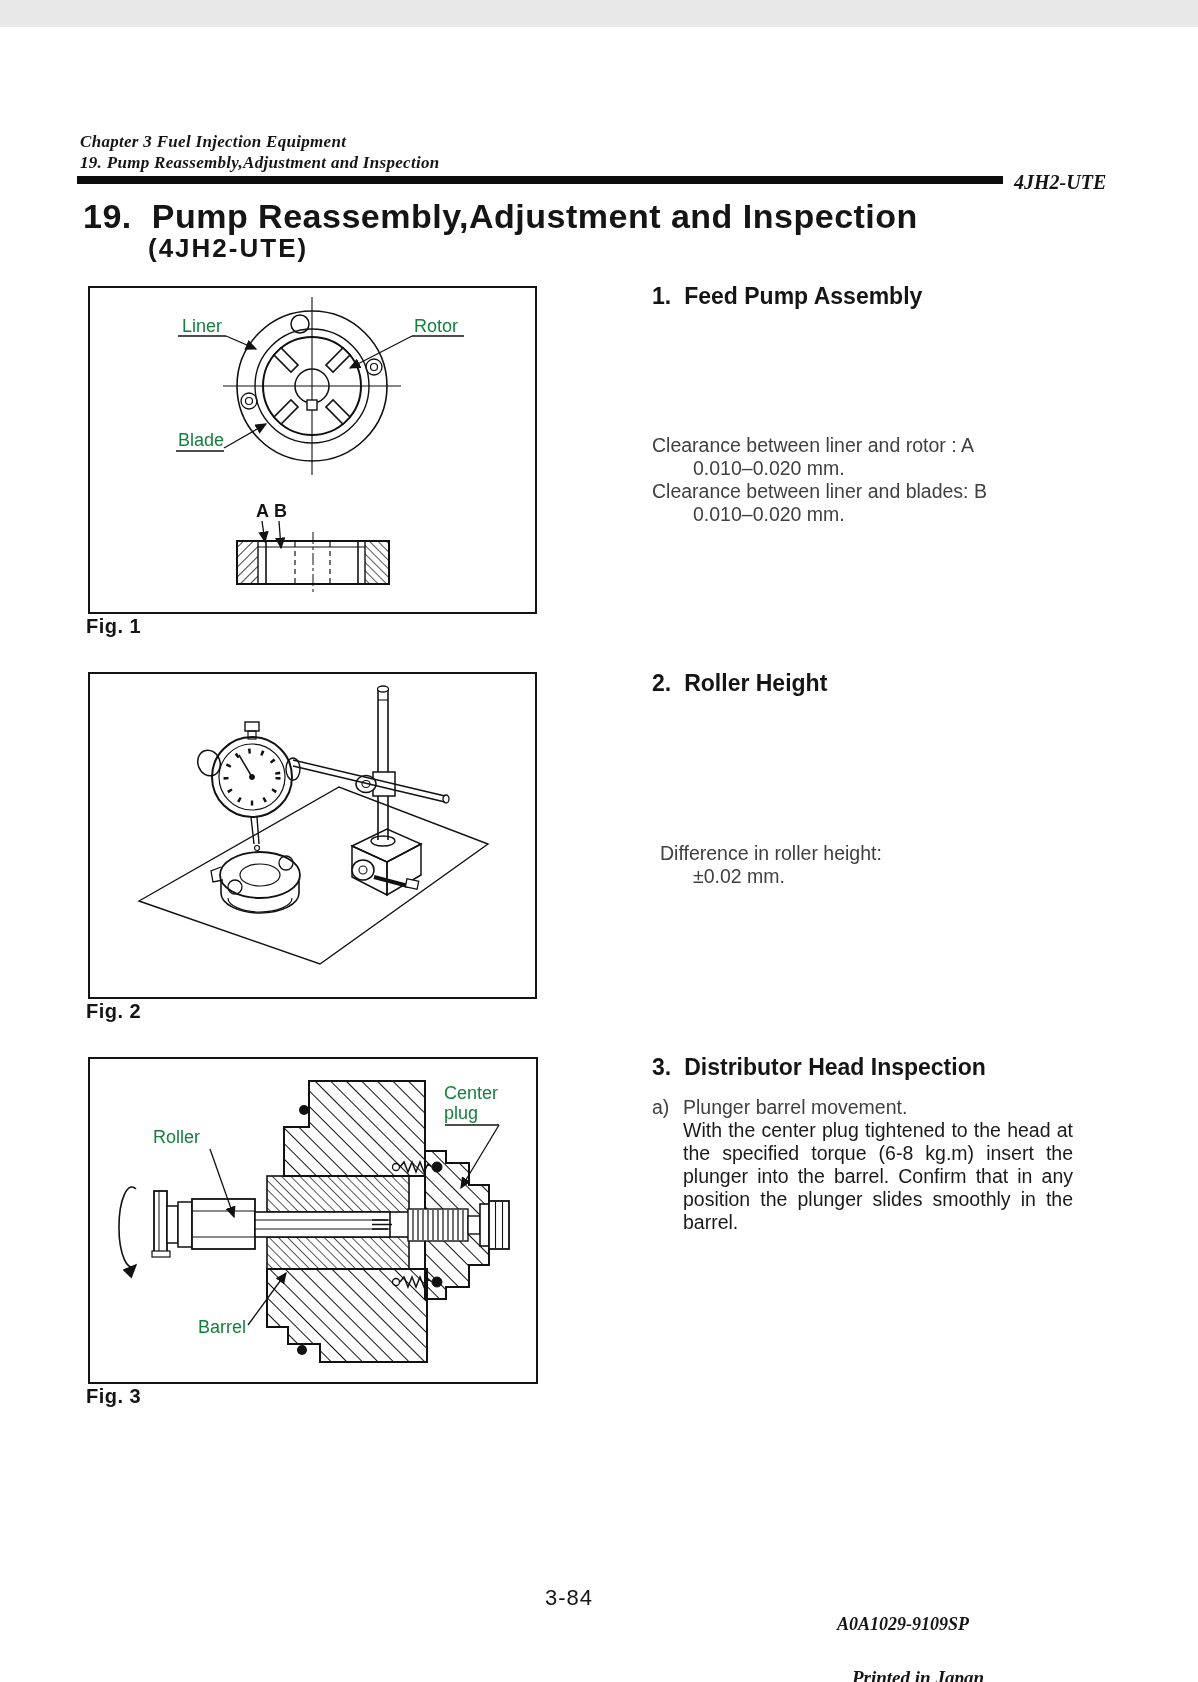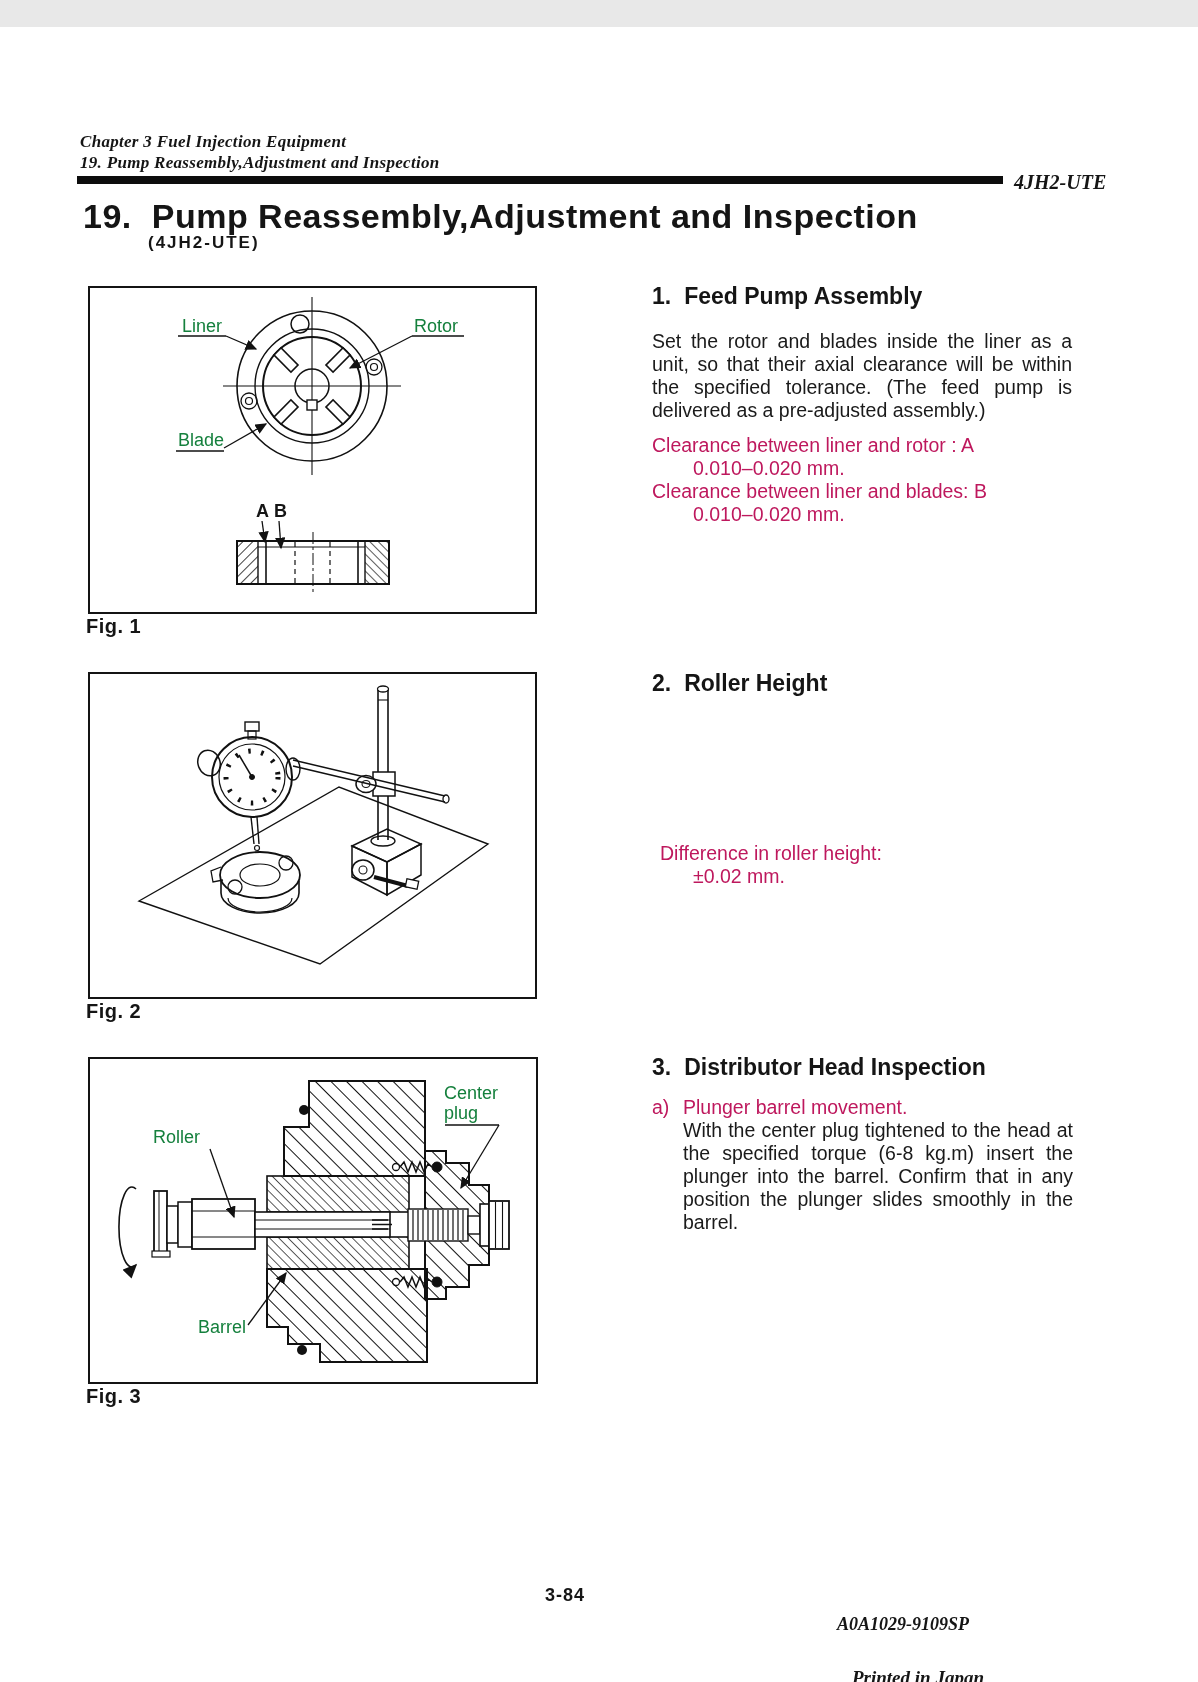--- a/index.html
+++ b/index.html
@@ -3,30 +3,30 @@
 <meta charset="utf-8">
 <style>
   html,body{margin:0;padding:0;background:#e8e8e8;}
   .page{position:relative;width:1198px;height:1682px;background:#ffffff;color:#151515;overflow:hidden;margin-top:27px;}
   .abs{position:absolute;}
   .serifit{font-family:"Liberation Serif",serif;font-style:italic;font-weight:bold;}
   .sans{font-family:"Liberation Sans",sans-serif;}
   .hdr-line{font-size:17px;letter-spacing:0.3px;}
   .rule{background:#0d0d0d;}
   .title-main{font-size:34px;font-weight:bold;letter-spacing:0.5px;white-space:nowrap;}
-  .title-sub{font-size:17px;font-weight:bold;letter-spacing:2px;}
+  .title-sub{font-size:26px;font-weight:bold;letter-spacing:2px;}
   .figbox{border:2px solid #141414;background:#fff;}
   .figcap{font-size:20px;font-weight:700;letter-spacing:0.5px;}
   .figlbl{font-size:18px;color:#15803d;white-space:nowrap;line-height:20px;}
   .sec-head{font-size:23px;font-weight:bold;white-space:nowrap;}
   .sec-head .num{display:inline-block;margin-right:13px;}
   .body-txt{font-size:19.5px;line-height:23px;text-align:justify;color:#1a1a1a;}
-  .spec{font-size:19.5px;line-height:23px;white-space:nowrap;color:#be185d;}
+  .spec{font-size:19.5px;line-height:23px;white-space:nowrap;color:#404040;}
   .ab{font-size:18px;font-weight:bold;}
-  .foot-pg{font-size:18px;font-weight:bold;letter-spacing:1px;}
+  .foot-pg{font-size:22px;font-weight:normal;letter-spacing:1px;}
   .foot-it{font-size:19px;}
   .foot-code{font-size:18px;}
   svg{position:absolute;left:0;top:0;}
 </style>
 </head>
 <body>
 
 <div class="page">
 
   <div class="abs serifit hdr-line" style="left:80px;top:105px;">Chapter 3  Fuel Injection Equipment</div>
@@ -237,21 +237,20 @@
       <div>Center</div>
       <div>plug</div>
     </div>
     <div class="abs sans figlbl" style="left:108px;top:258px;">Barrel</div>
   </div>
   <div class="abs sans figcap" style="left:86px;top:1358px;">Fig. 3</div>
 
   <div class="abs sans sec-head" style="left:652px;top:256px;">
     <span class="num">1.</span><span>Feed Pump Assembly</span>
   </div>
-  <div class="abs sans body-txt" style="left:652px;top:303px;width:420px;">Set the rotor and blades inside the liner as a unit, so that their axial clearance will be within the specified tolerance. (The feed pump is delivered as a pre-adjusted assembly.)</div>
   <div class="abs sans spec" style="left:652px;top:407px;">Clearance between liner and rotor : A</div>
   <div class="abs sans spec" style="left:693px;top:430px;">0.010–0.020 mm.</div>
   <div class="abs sans spec" style="left:652px;top:453px;">Clearance between liner and blades: B</div>
   <div class="abs sans spec" style="left:693px;top:476px;">0.010–0.020 mm.</div>
 
   <div class="abs sans sec-head" style="left:652px;top:643px;">
     <span class="num">2.</span><span>Roller Height</span>
   </div>
   <div class="abs sans spec" style="left:660px;top:815px;">Difference in roller height:</div>
   <div class="abs sans spec" style="left:693px;top:838px;">±0.02 mm.</div>

